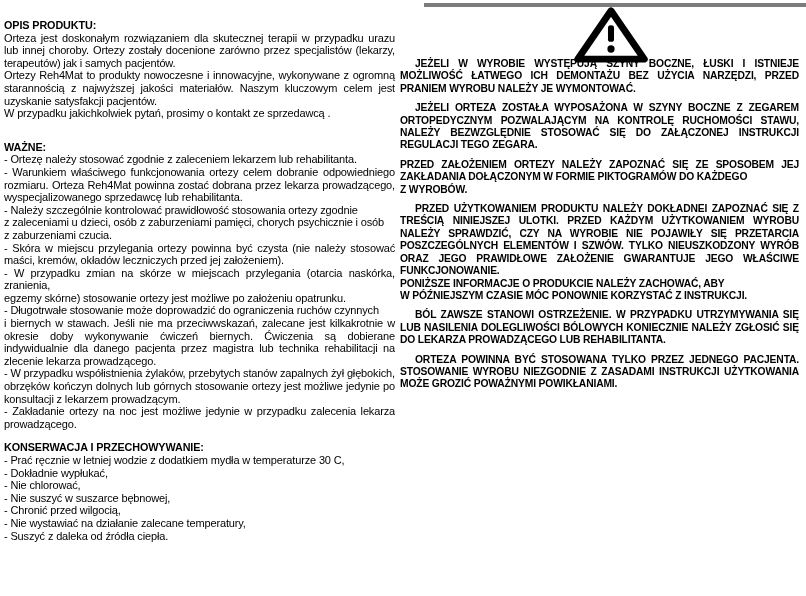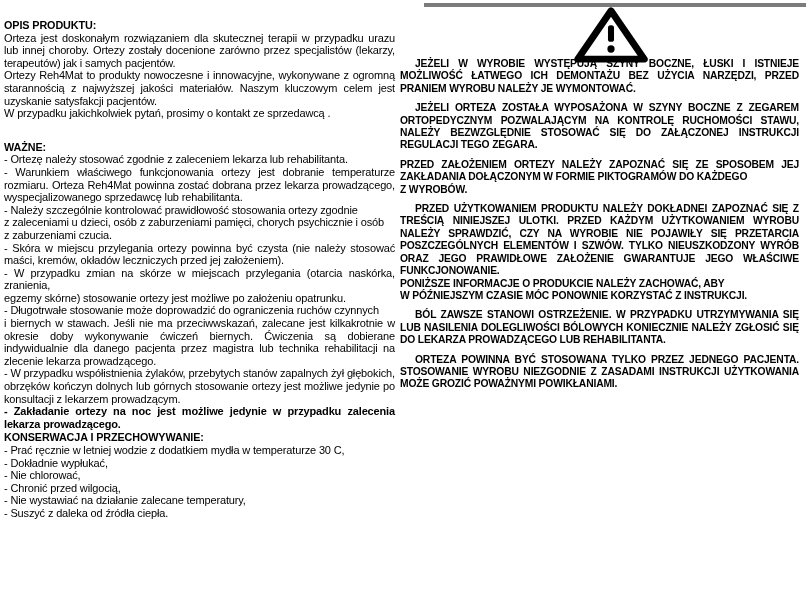--- a/index.html
+++ b/index.html
@@ -14,21 +14,21 @@
   }
   
   .left-col {
     position: absolute;
     left: 4px;
     top: 19px;
     width: 391px;
   }
   .sec { margin: 0; }
   .sec.gap-large { margin-bottom: 21px; }
-  .sec.gap-small { margin-bottom: 1px; font-weight: bold; }
+  .sec.gap-small { margin-bottom: 11px; }
   .heading {
     margin: 0;
     font-size: 10.8px;
     font-weight: bold;
     line-height: 12.6px;
     letter-spacing: -0.1px;
   }
   .para {
     margin: 0;
     font-size: 11px;
@@ -78,40 +78,41 @@
 
   <div class="sec">
     <h2 class="heading">OPIS PRODUKTU:</h2>
     <p class="para">Orteza jest doskonałym rozwiązaniem dla skutecznej terapii w przypadku urazu lub innej choroby. Ortezy zostały docenione zarówno przez specjalistów (lekarzy, terapeutów) jak i samych pacjentów.</p>
     <p class="para">Ortezy Reh4Mat to produkty nowoczesne i innowacyjne, wykonywane z ogromną starannością z najwyższej jakości materiałów. Naszym kluczowym celem jest uzyskanie satysfakcji pacjentów.</p>
     <p class="para gap-large sec">W przypadku jakichkolwiek pytań, prosimy o kontakt ze sprzedawcą .</p>
   </div>
 
   <div class="sec">
     <h2 class="heading">WAŻNE:</h2>
-    <p class="para">- Ortezę należy stosować zgodnie z zaleceniem lekarza lub rehabilitanta.</p>
-    <p class="para">- Warunkiem właściwego funkcjonowania ortezy jest dobranie temperaturze rozmiaru. Orteza Reh4Mat powinna zostać dobrana przez lekarza prowadzącego, wyspecjalizowanego sprzedawcę lub rehabilitanta.</p>
+    <p class="para">- Ortezę należy stosować zgodnie z zaleceniem lekarzem lub rehabilitanta.</p>
+    <p class="para">- Warunkiem właściwego funkcjonowania ortezy celem dobranie odpowiedniego rozmiaru. Orteza Reh4Mat powinna zostać dobrana przez lekarza prowadzącego, wyspecjalizowanego sprzedawcę lub rehabilitanta.</p>
     <p class="para">- Należy szczególnie kontrolować prawidłowość stosowania ortezy zgodnie
 z zaleceniami u dzieci, osób z zaburzeniami pamięci, chorych psychicznie i osób
 z zaburzeniami czucia.</p>
     <p class="para">- Skóra w miejscu przylegania ortezy powinna być czysta (nie należy stosować maści, kremów, okładów leczniczych przed jej założeniem).</p>
     <p class="para">- W przypadku zmian na skórze w miejscach przylegania (otarcia naskórka, zranienia,
 egzemy skórne) stosowanie ortezy jest możliwe po założeniu opatrunku.</p>
     <p class="para">- Długotrwałe stosowanie może doprowadzić do ograniczenia ruchów czynnych
 i biernych w stawach. Jeśli nie ma przeciwwskazań, zalecane jest kilkakrotnie w okresie doby wykonywanie ćwiczeń biernych. Ćwiczenia są dobierane indywidualnie dla danego pacjenta przez magistra lub technika rehabilitacji na zlecenie lekarza prowadzącego.</p>
     <p class="para">- W przypadku współistnienia żylaków, przebytych stanów zapalnych żył głębokich,
 obrzęków kończyn dolnych lub górnych stosowanie ortezy jest możliwe jedynie po konsultacji z lekarzem prowadzącym.</p>
     <p class="para gap-small sec">- Zakładanie ortezy na noc jest możliwe jedynie w przypadku zalecenia lekarza prowadzącego.</p>
   </div>
 
   <div class="sec">
     <h2 class="heading">KONSERWACJA I PRZECHOWYWANIE:</h2>
     <p class="para">- Prać ręcznie w letniej wodzie z dodatkiem mydła w temperaturze 30 C,</p>
     <p class="para">- Dokładnie wypłukać,</p>
     <p class="para">- Nie chlorować,</p>
+    <p class="para">- Nie suszyć w suszarce bębnowej,</p>
     <p class="para">- Chronić przed wilgocią,</p>
     <p class="para">- Nie wystawiać na działanie zalecane temperatury,</p>
     <p class="para">- Suszyć z daleka od źródła ciepła.</p>
   </div>
 
 </div>
 
 <div class="divider" style="background: rgb(124, 124, 124);"></div>
 
 <div class="right-col">

